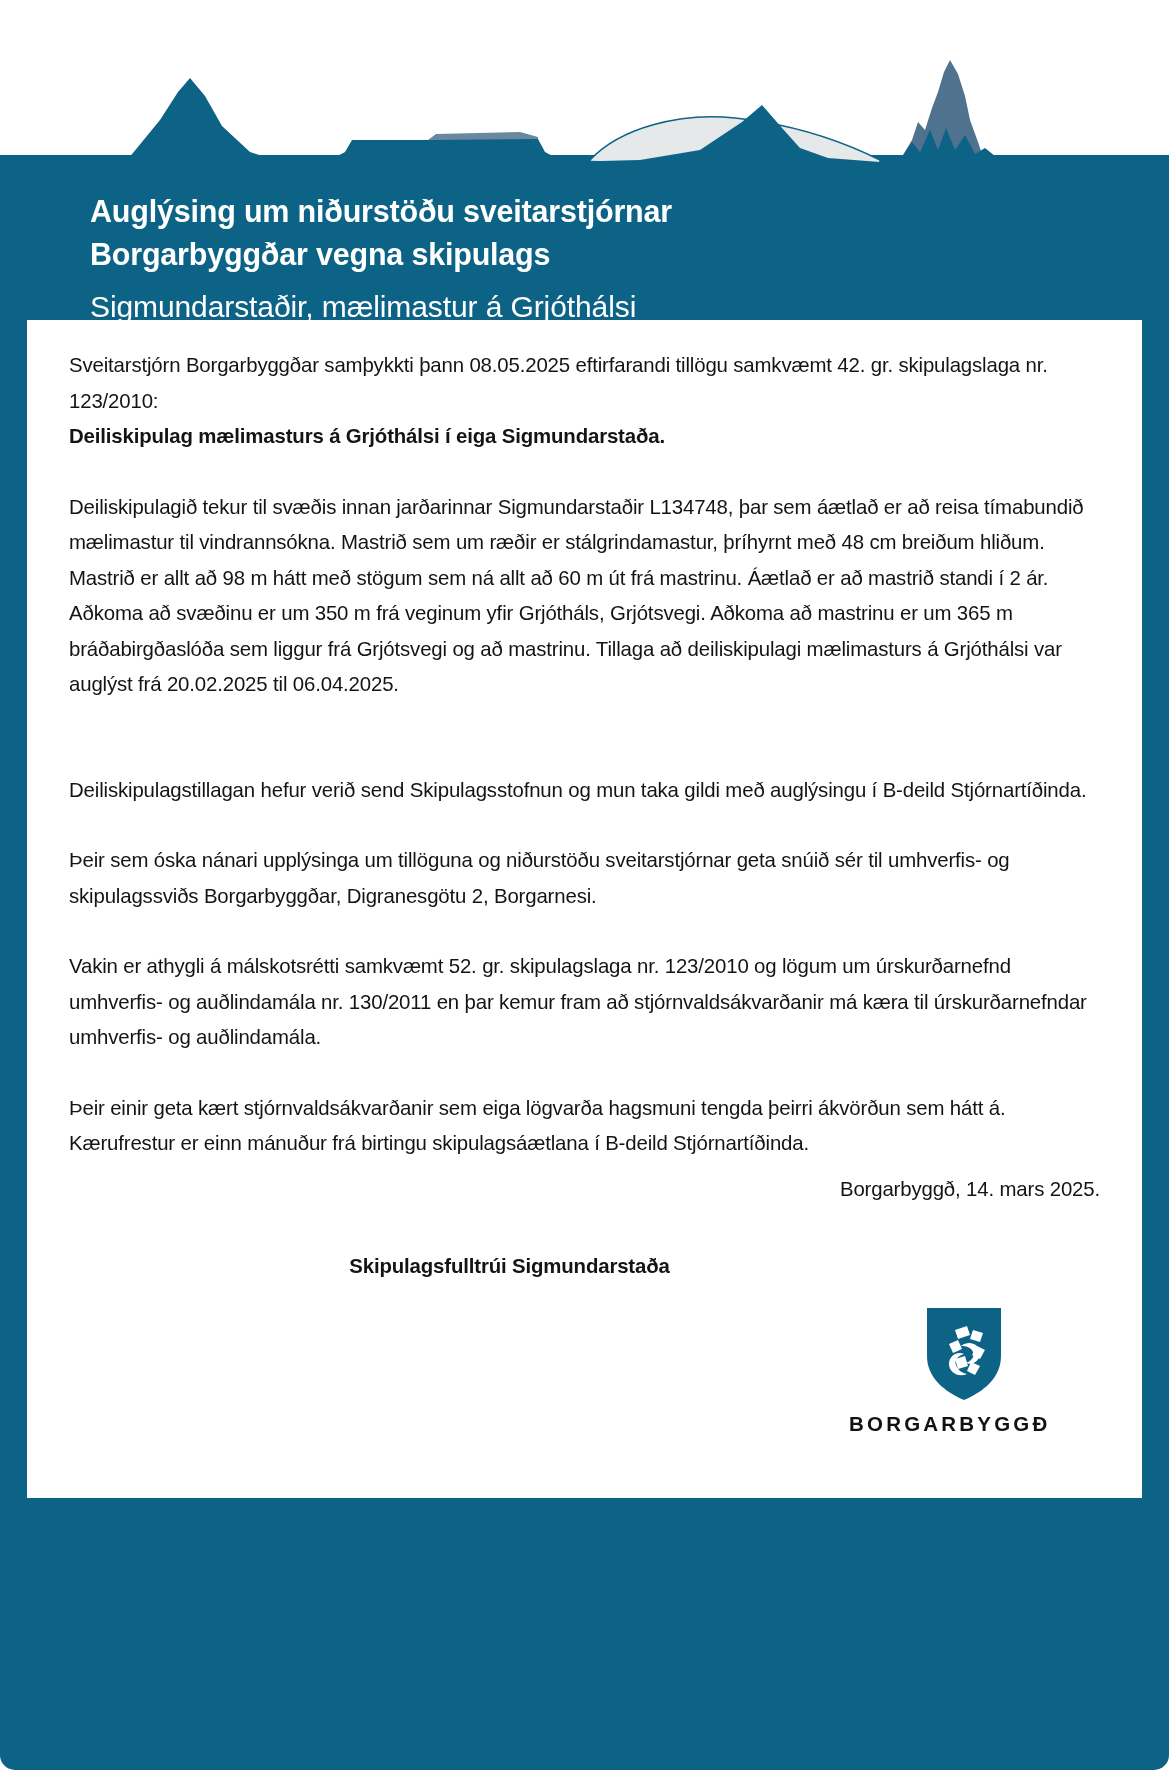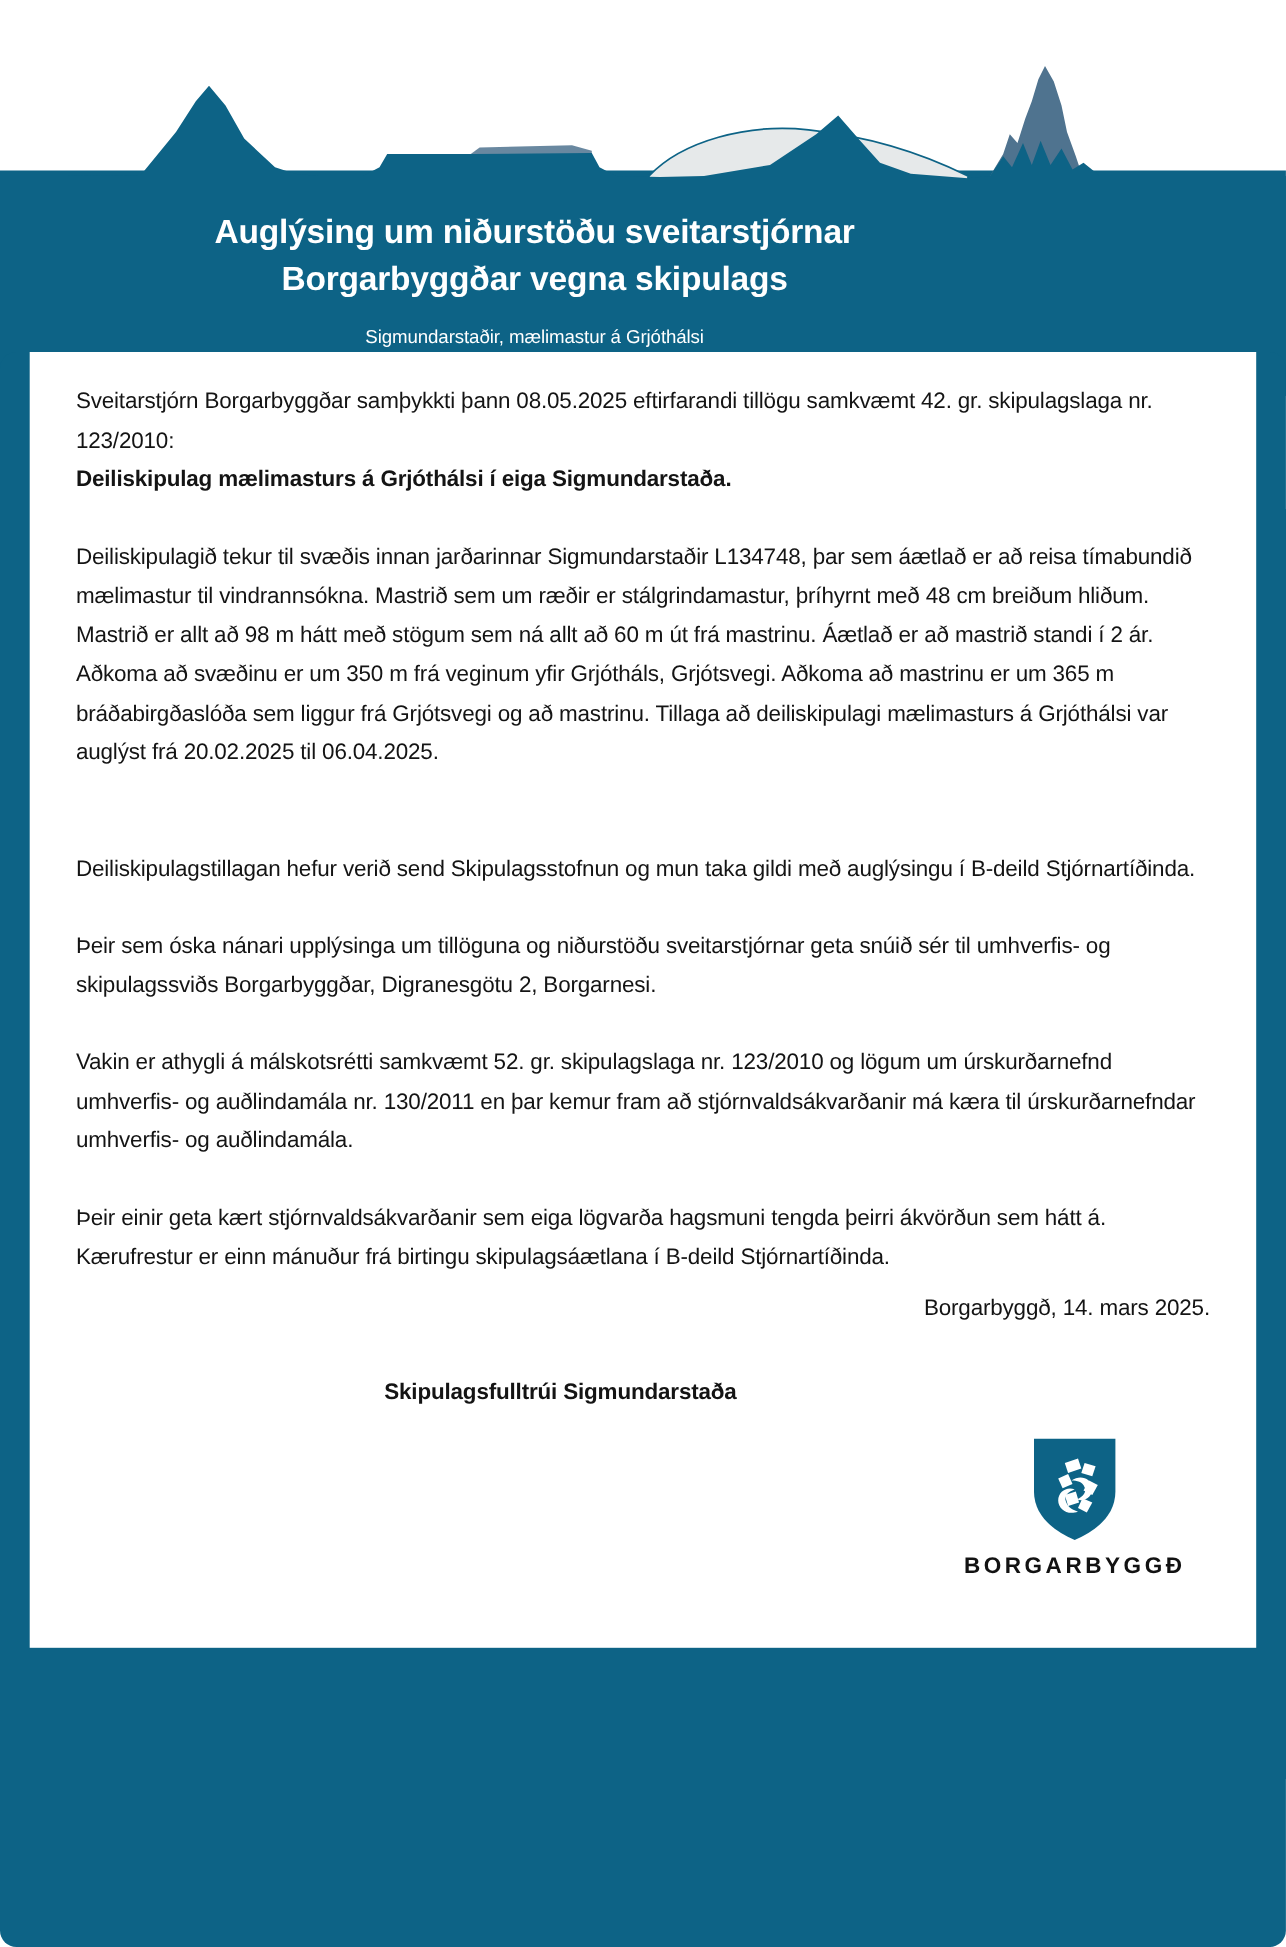--- a/index.html
+++ b/index.html
@@ -35,36 +35,36 @@
     top: 0;
     width: 1169px;
     height: 360px;
     display: block;
   }
   .header-text {
     position: absolute;
     left: 0;
     top: 190px;
     width: 972px;
-    text-align: center;
+    text-align: left;
     z-index: 5;
     box-sizing: border-box;
     padding: 0 90px;
   }
   .header-title {
     color: #ffffff;
     font-size: 30.5px;
     font-weight: bold;
     line-height: 43px;
     letter-spacing: -0.2px;
     margin: 0;
   }
   .header-subtitle {
     color: #ffffff;
-    font-size: 17px;
+    font-size: 30px;
     font-weight: normal;
     line-height: 34px;
     margin: 14px 0 0 0;
     letter-spacing: -0.1px;
   }
 
   
   .body-wrap {
     position: absolute;
     left: 0;
@@ -103,24 +103,23 @@
   .footer-role {
     font-weight: bold;
     text-align: center;
     margin-top: 42px !important;
     padding-right: 150px;
   }
 
   
   .logo-block {
     position: absolute;
-    right: 50px;
+    right: 63px;
     bottom: 62px;
     width: 230px;
-    text-align: center;
   }
   .logo-shield {
     display: block;
     margin: 0 auto 10px auto;
   }
   .logo-word {
     font-size: 20.5px;
     font-weight: bold;
     letter-spacing: 3.2px;
     color: #121212;

